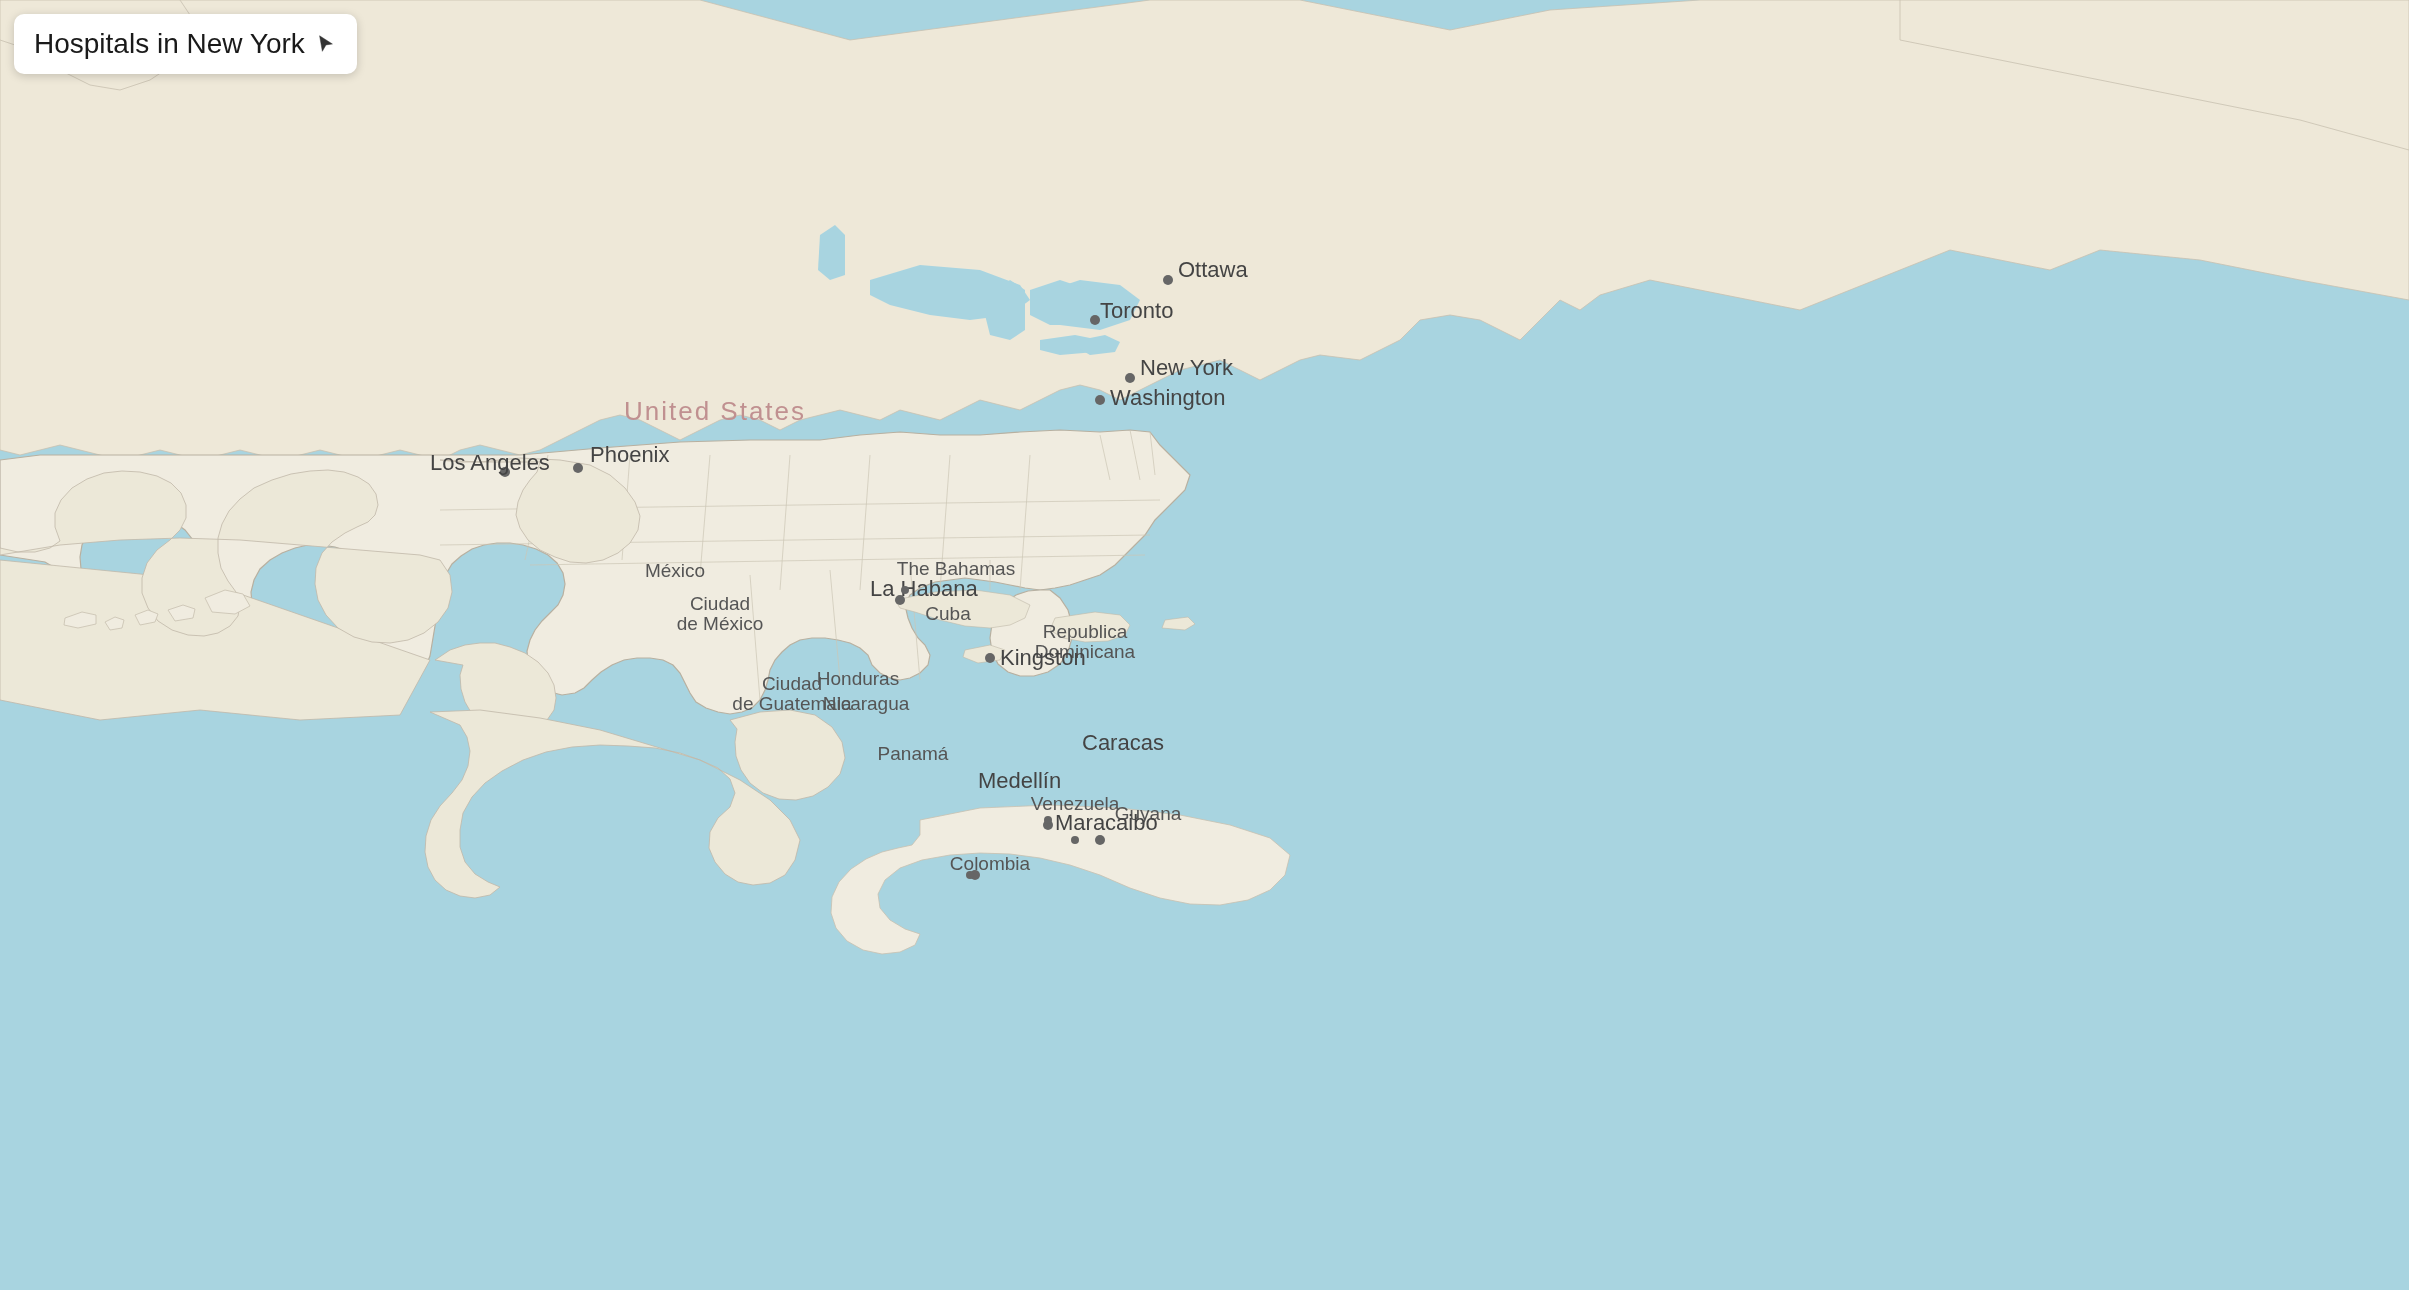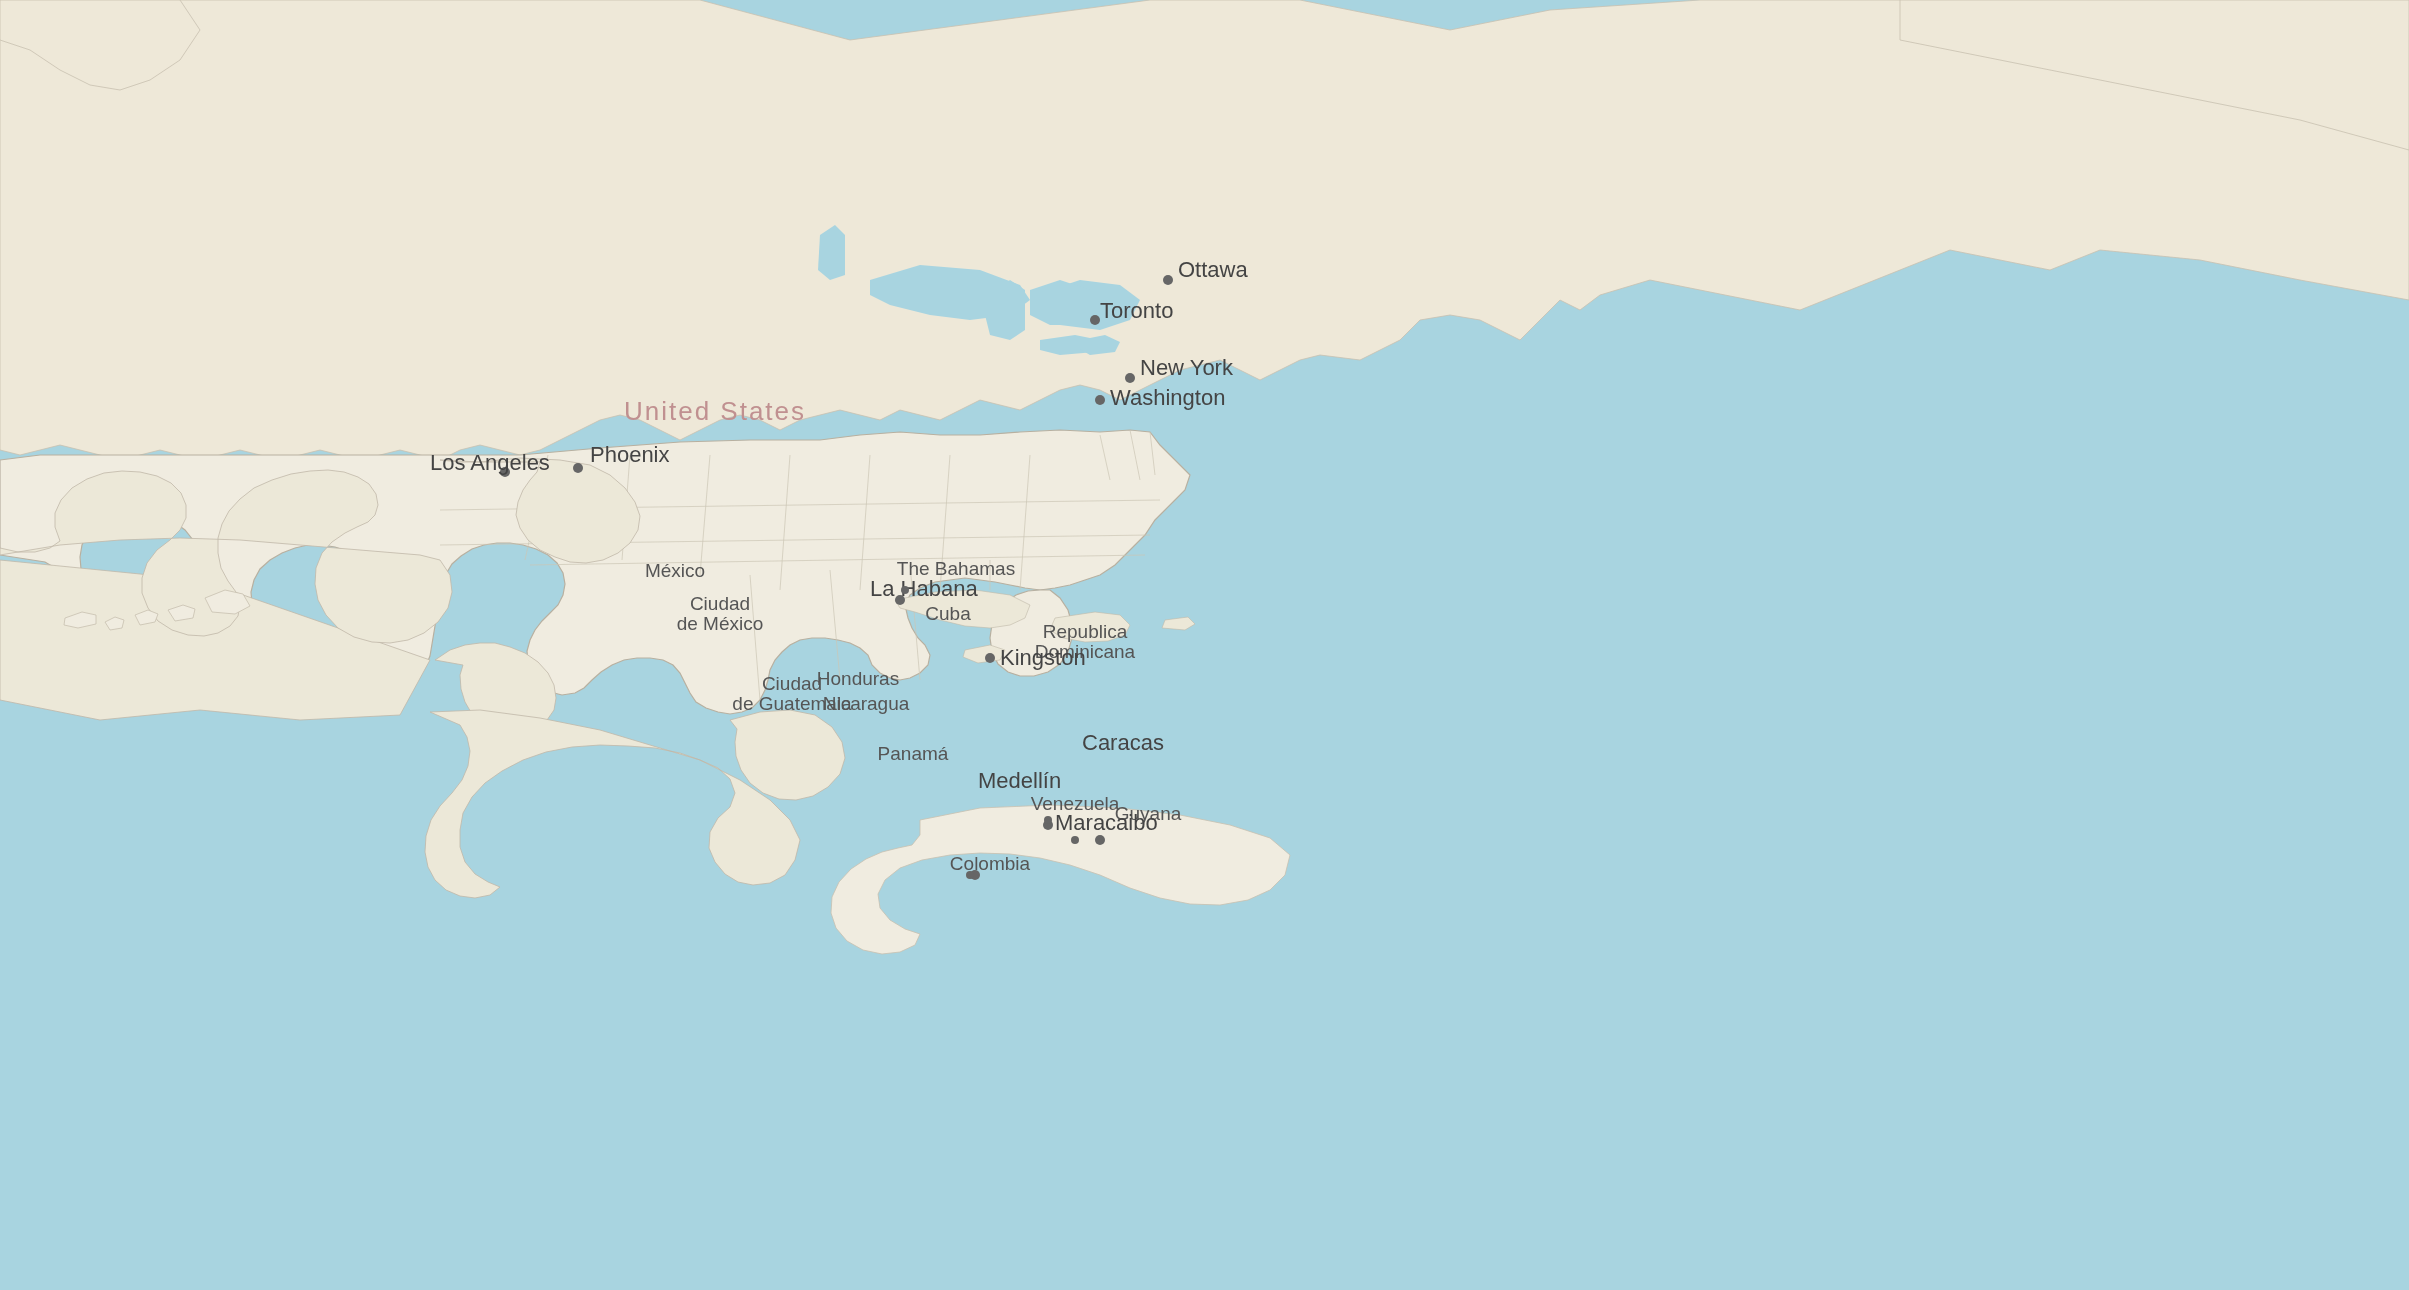--- a/index.html
+++ b/index.html
@@ -363,13 +363,19 @@
     <circle cx="905" cy="590" r="4" fill="#666"></circle>
     <text class="label-city" x="1000" y="665">Kingston</text>
     <text class="label-city" x="1055" y="830">Maracaibo</text>
     <circle cx="1048" cy="820" r="4" fill="#666"></circle>
     <text class="label-city" x="1082" y="750">Caracas</text>
     <circle cx="1075" cy="840" r="4" fill="#666"></circle>
     <text class="label-city" x="978" y="788">Medellín</text>
     <circle cx="970" cy="875" r="4" fill="#666"></circle>
   </svg>
 
+  <div id="search-box">
+    <span id="search-text">Hospitals in New York</span>
+    <svg id="cursor-icon" viewBox="0 0 24 24" xmlns="http://www.w3.org/2000/svg">
+      <path d="M5 3l14 9-7 1-4 7z" fill="#333" stroke="#333" stroke-width="0.5"></path>
+    </svg>
+  </div>
 </div>
 
 </body></html>

